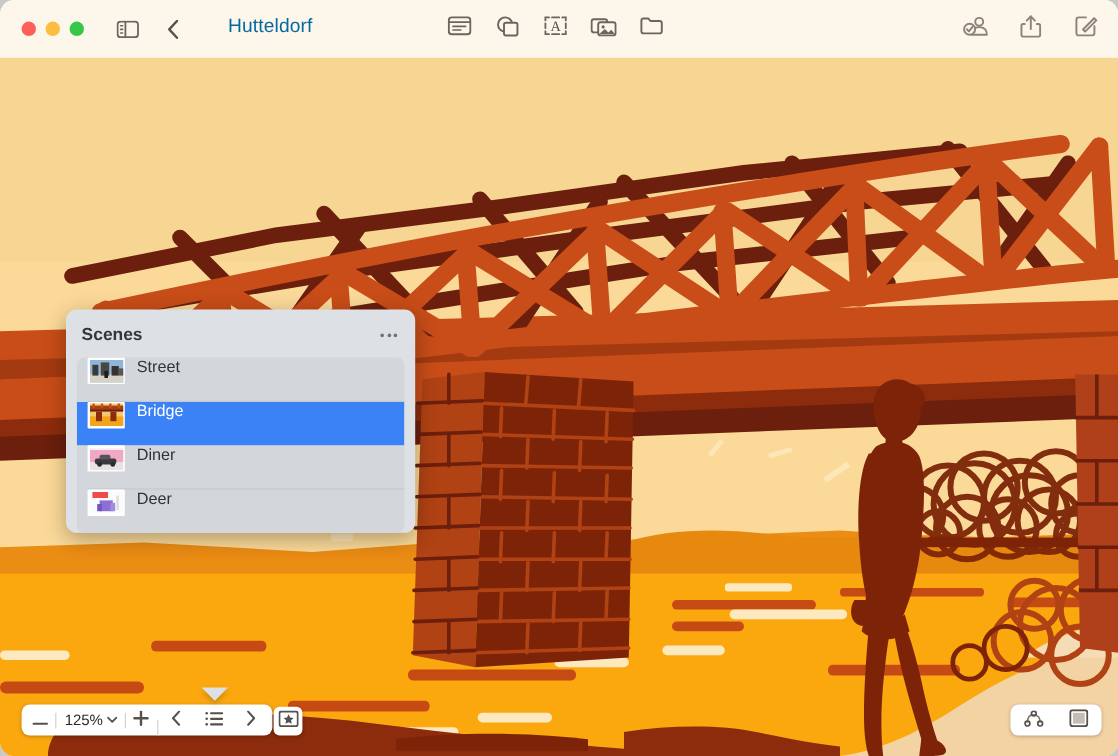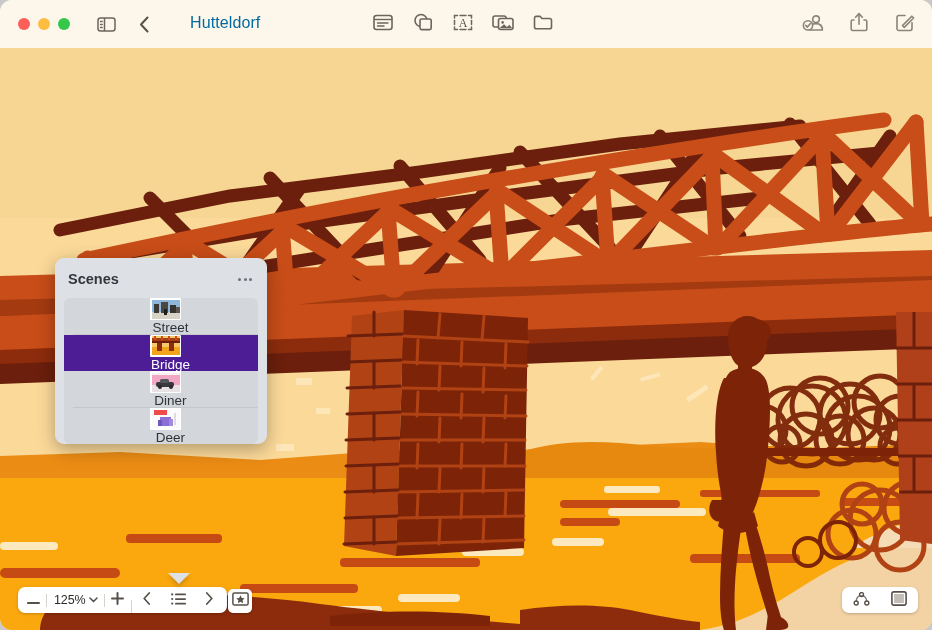--- a/index.html
+++ b/index.html
@@ -164,21 +164,21 @@
     width: 76px;
     justify-content: space-around;
   }
   #right-bar .bar-btn { width: 36px; }
 
   
   #popover {
     position: absolute;
     left: 55px;
     top: 258px;
-    width: 212px;
+    width: 291px;
     background: #dde1e6;
     border-radius: 9px;
     box-shadow: 0 5px 18px rgba(0,0,0,0.30);
     z-index: 35;
   }
   #popover-tail {
     position: absolute;
     left: 168px;
     top: 573px;
     width: 0; height: 0;
@@ -213,34 +213,33 @@
   }
   #scene-list {
     margin: 2px 9px 0 9px;
     background: #d3d7dc;
     border-radius: 6px;
     overflow: hidden;
   }
   .scene-row {
     height: 36.5px;
     display: flex;
-    align-items: center;
+    align-items: flex-start;
     padding-left: 9px;
     position: relative;
-    flex-direction: column;
   }
   .scene-row .sep {
     position: absolute;
     left: 9px; right: 0; bottom: 0;
     height: 1px;
     background: #c4c8cd;
   }
   .scene-row:last-child .sep { display: none; }
   .scene-row.selected {
-    background: #4c1d95;
+    background: #3b82f6;
   }
   .scene-row.selected + .scene-row .sep { }
   .thumb {
     width: 31px;
     height: 22px;
     background: #ffffff;
     border-radius: 1px;
     padding: 1.5px;
     box-sizing: border-box;
     flex: 0 0 auto;

